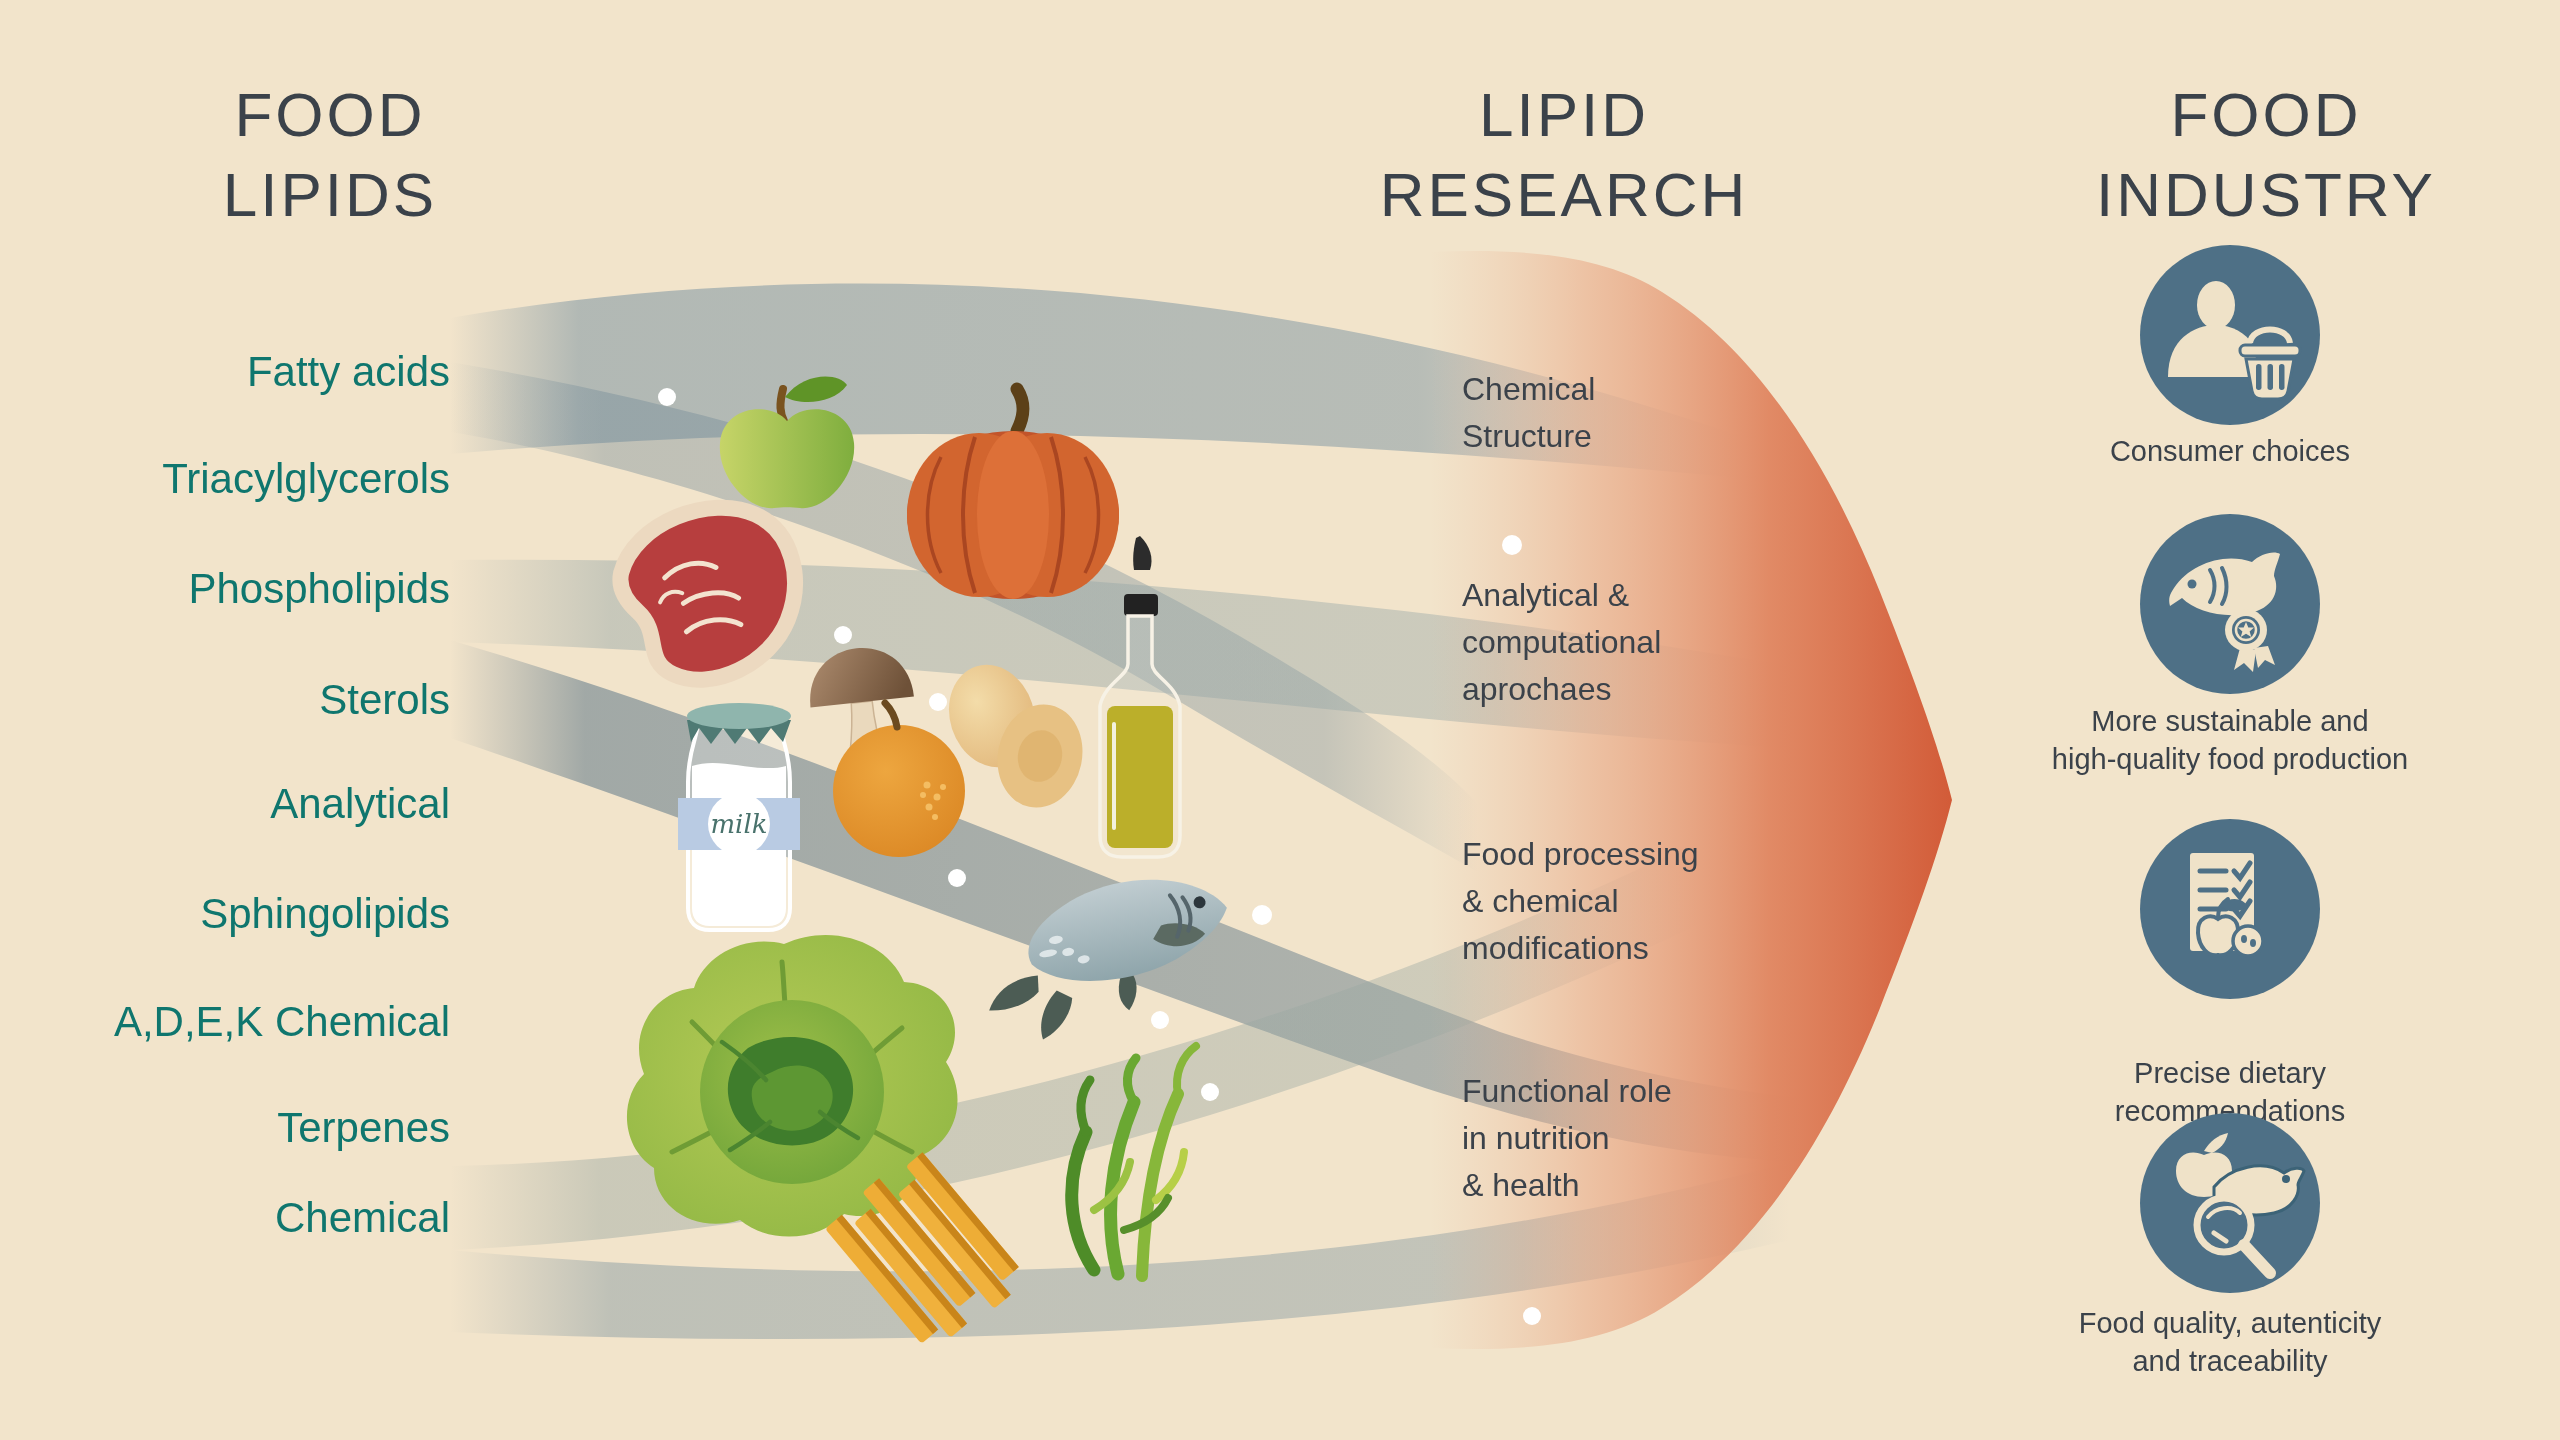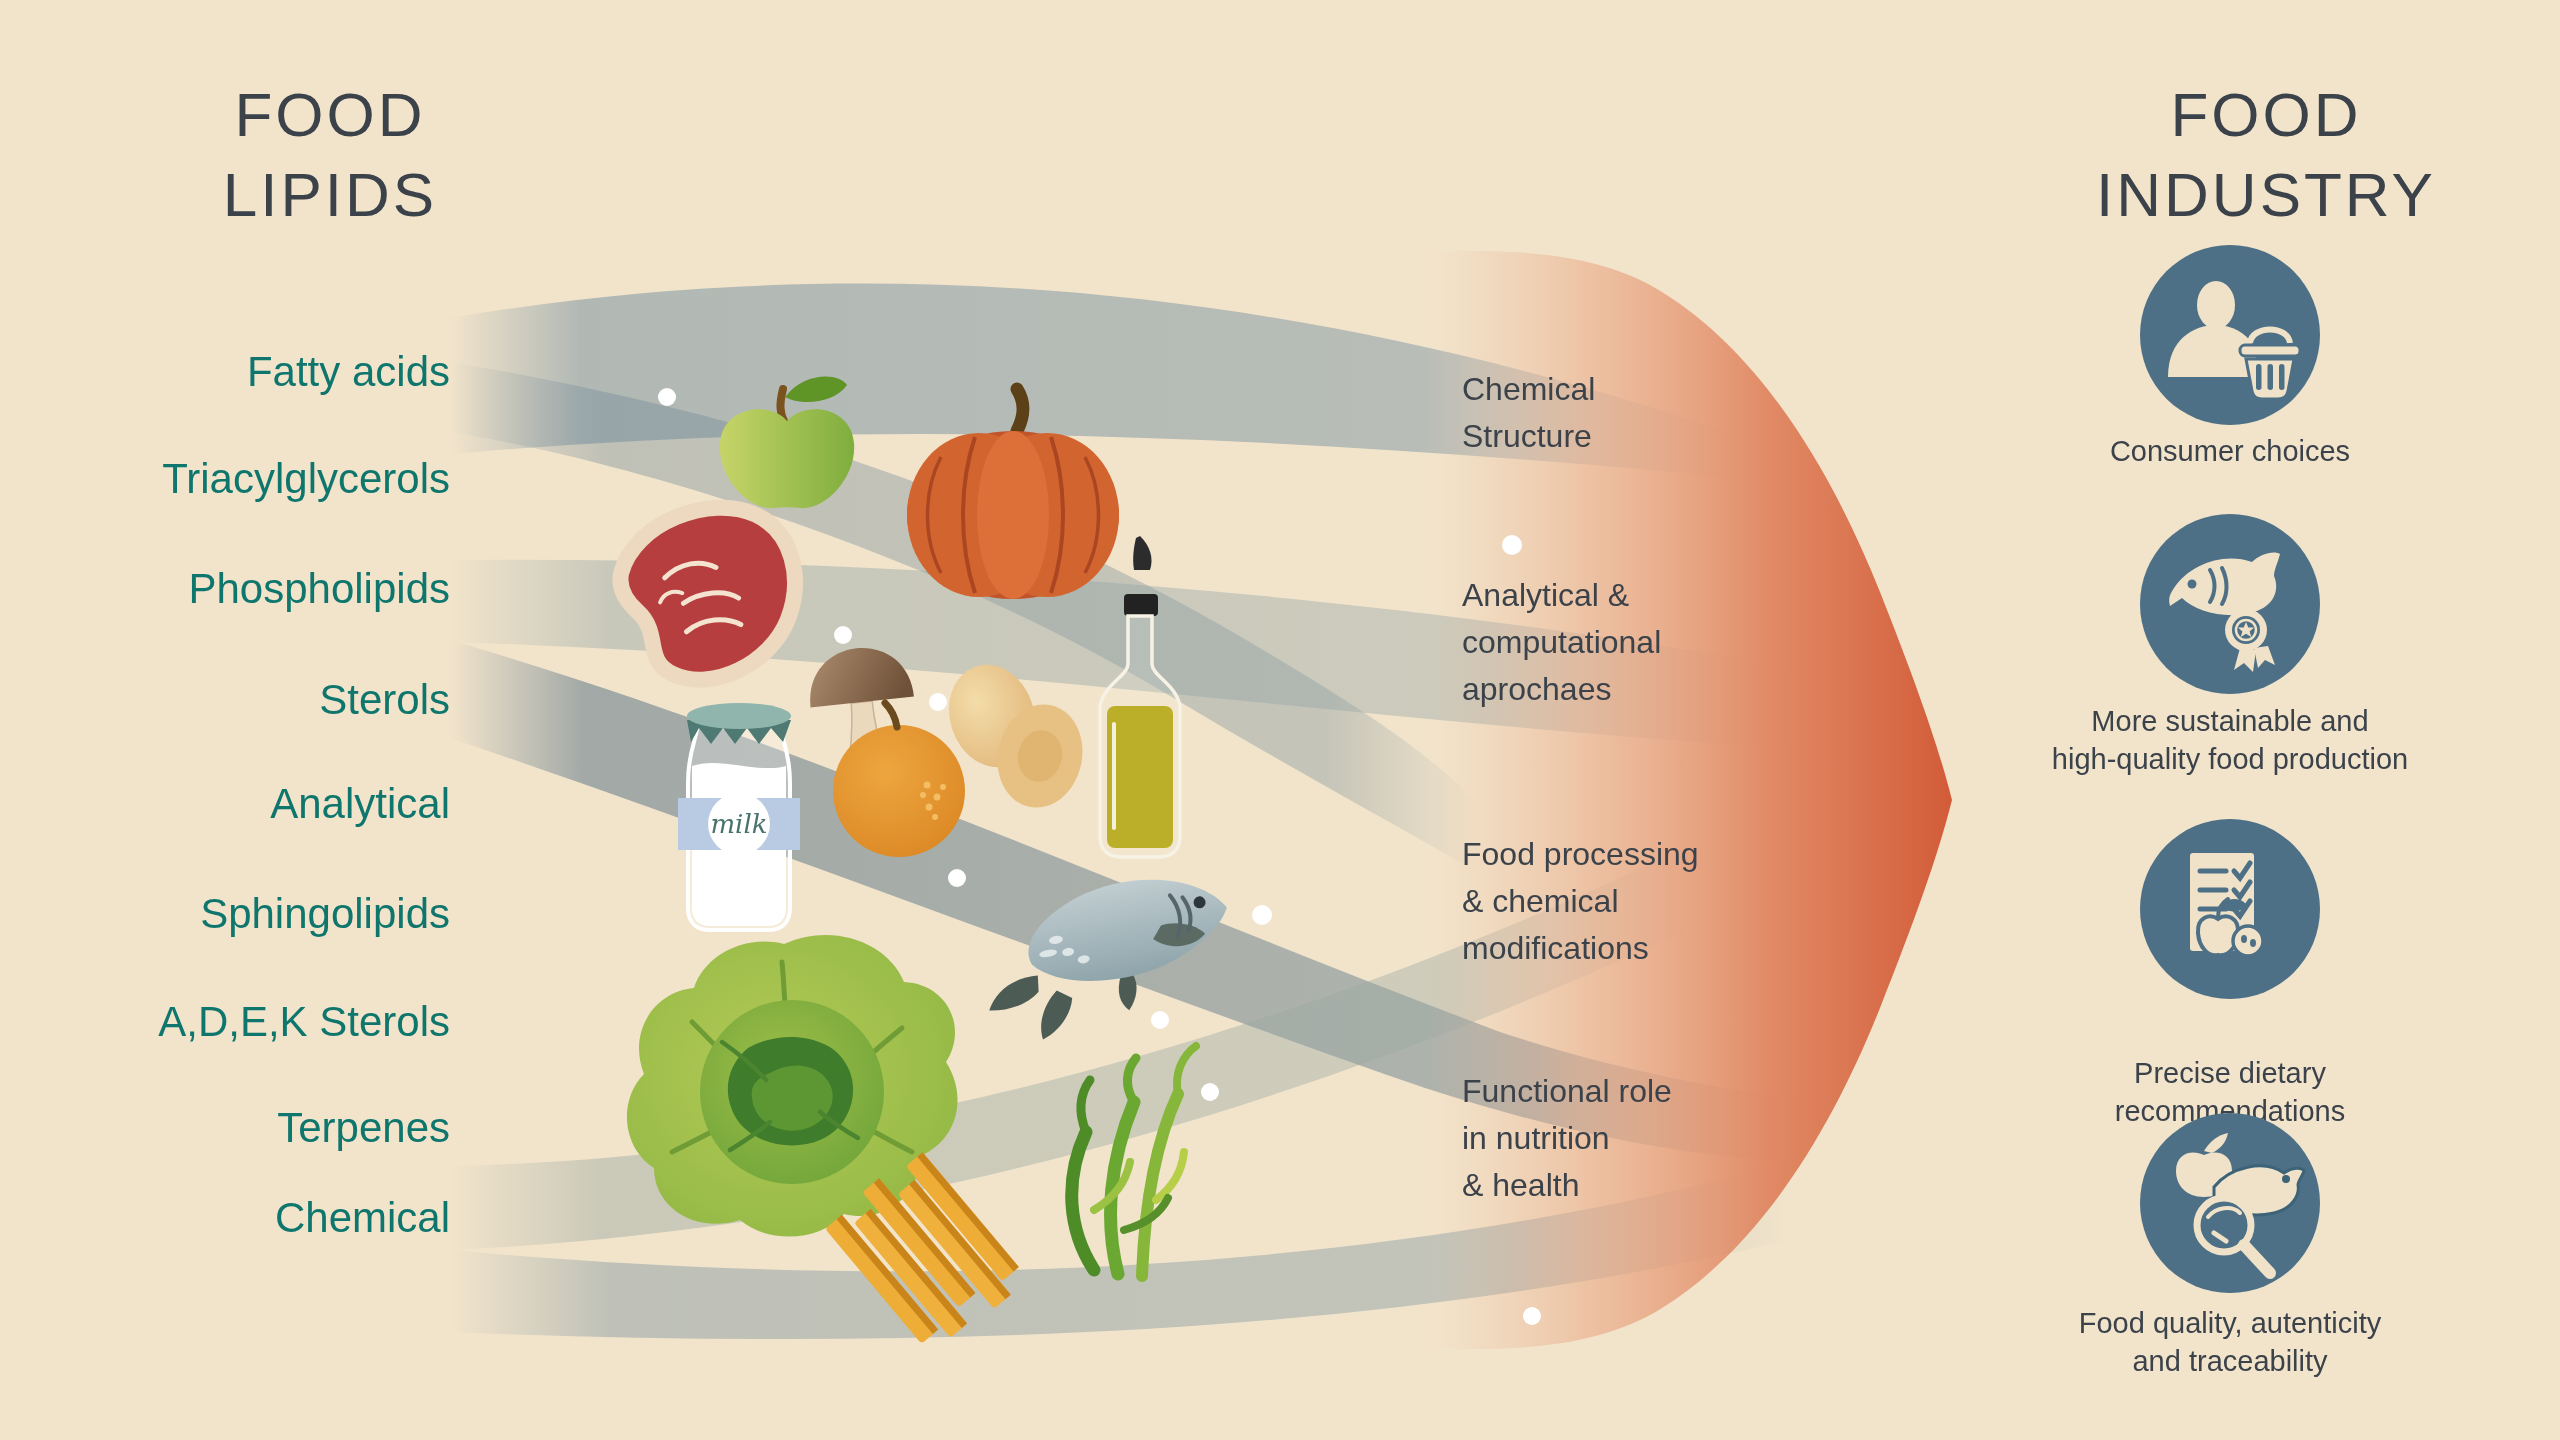--- a/index.html
+++ b/index.html
@@ -258,30 +258,32 @@
         <path d="M40,-96 C36,-116 44,-134 58,-144" stroke="#87b73a" stroke-width="8"></path>
         <path d="M-44,20 C-24,8 -12,-8 -8,-28" stroke="#9cc243" stroke-width="8"></path>
         <path d="M18,10 C34,-2 44,-18 46,-38" stroke="#b7cf48" stroke-width="8"></path>
         <path d="M-14,40 C8,34 22,24 30,8" stroke="#578f2b" stroke-width="8"></path>
       </g>
     </g>
   </svg>
 
   <div class="col-title" id="title-lipids">FOOD
 LIPIDS</div>
+  <div class="col-title" id="title-research">LIPID
+RESEARCH</div>
   <div class="col-title" id="title-industry">FOOD
 INDUSTRY</div>
 
   <div class="lipid-item" style="top:348px">Fatty acids</div>
   <div class="lipid-item" style="top:455px">Triacylglycerols</div>
   <div class="lipid-item" style="top:565px">Phospholipids</div>
   <div class="lipid-item" style="top:676px">Sterols</div>
   <div class="lipid-item" style="top:780px">Analytical</div>
   <div class="lipid-item" style="top:890px">Sphingolipids</div>
-  <div class="lipid-item" style="top:998px">A,D,E,K Sterols</div>
+  <div class="lipid-item" style="top:998px">A,D,E,K Chemical</div>
   <div class="lipid-item" style="top:1104px">Terpenes</div>
   <div class="lipid-item" style="top:1194px">Chemical</div>
 
   <div class="research-item" style="top:366px">Chemical
 Structure</div>
   <div class="research-item" style="top:572px">Analytical &amp;
 computational
 aprochaes</div>
   <div class="research-item" style="top:831px">Food processing
 &amp; chemical

